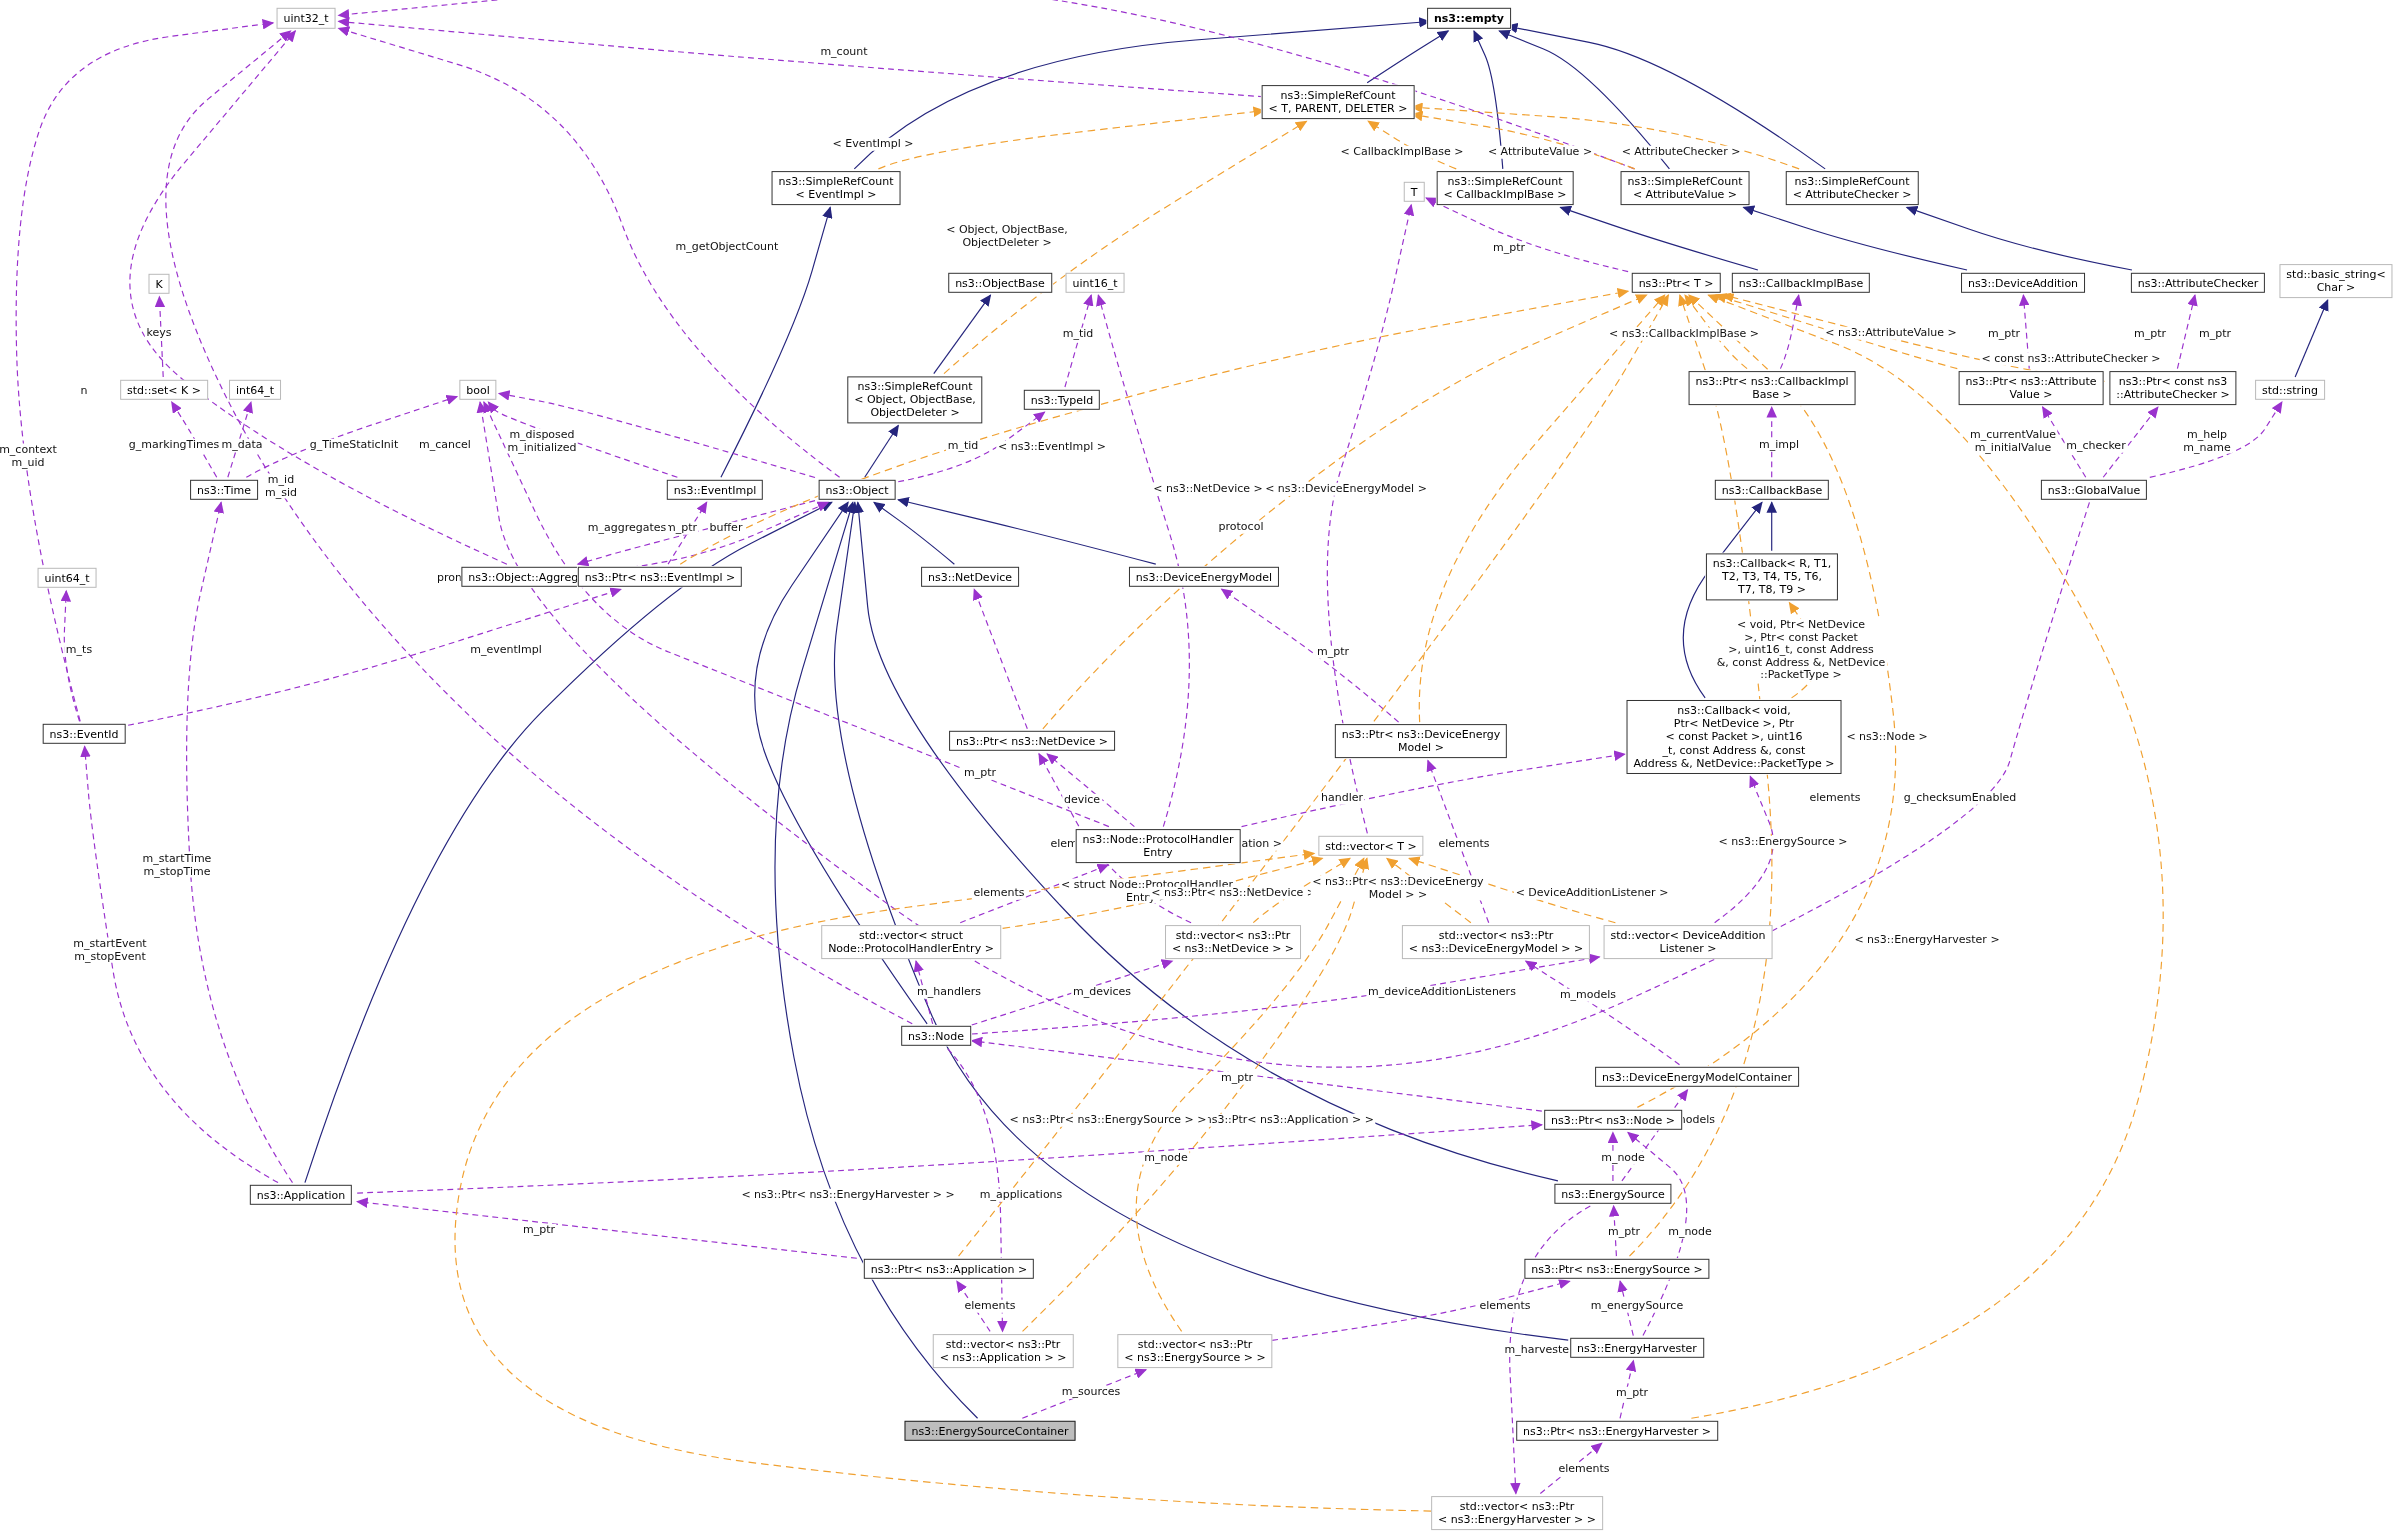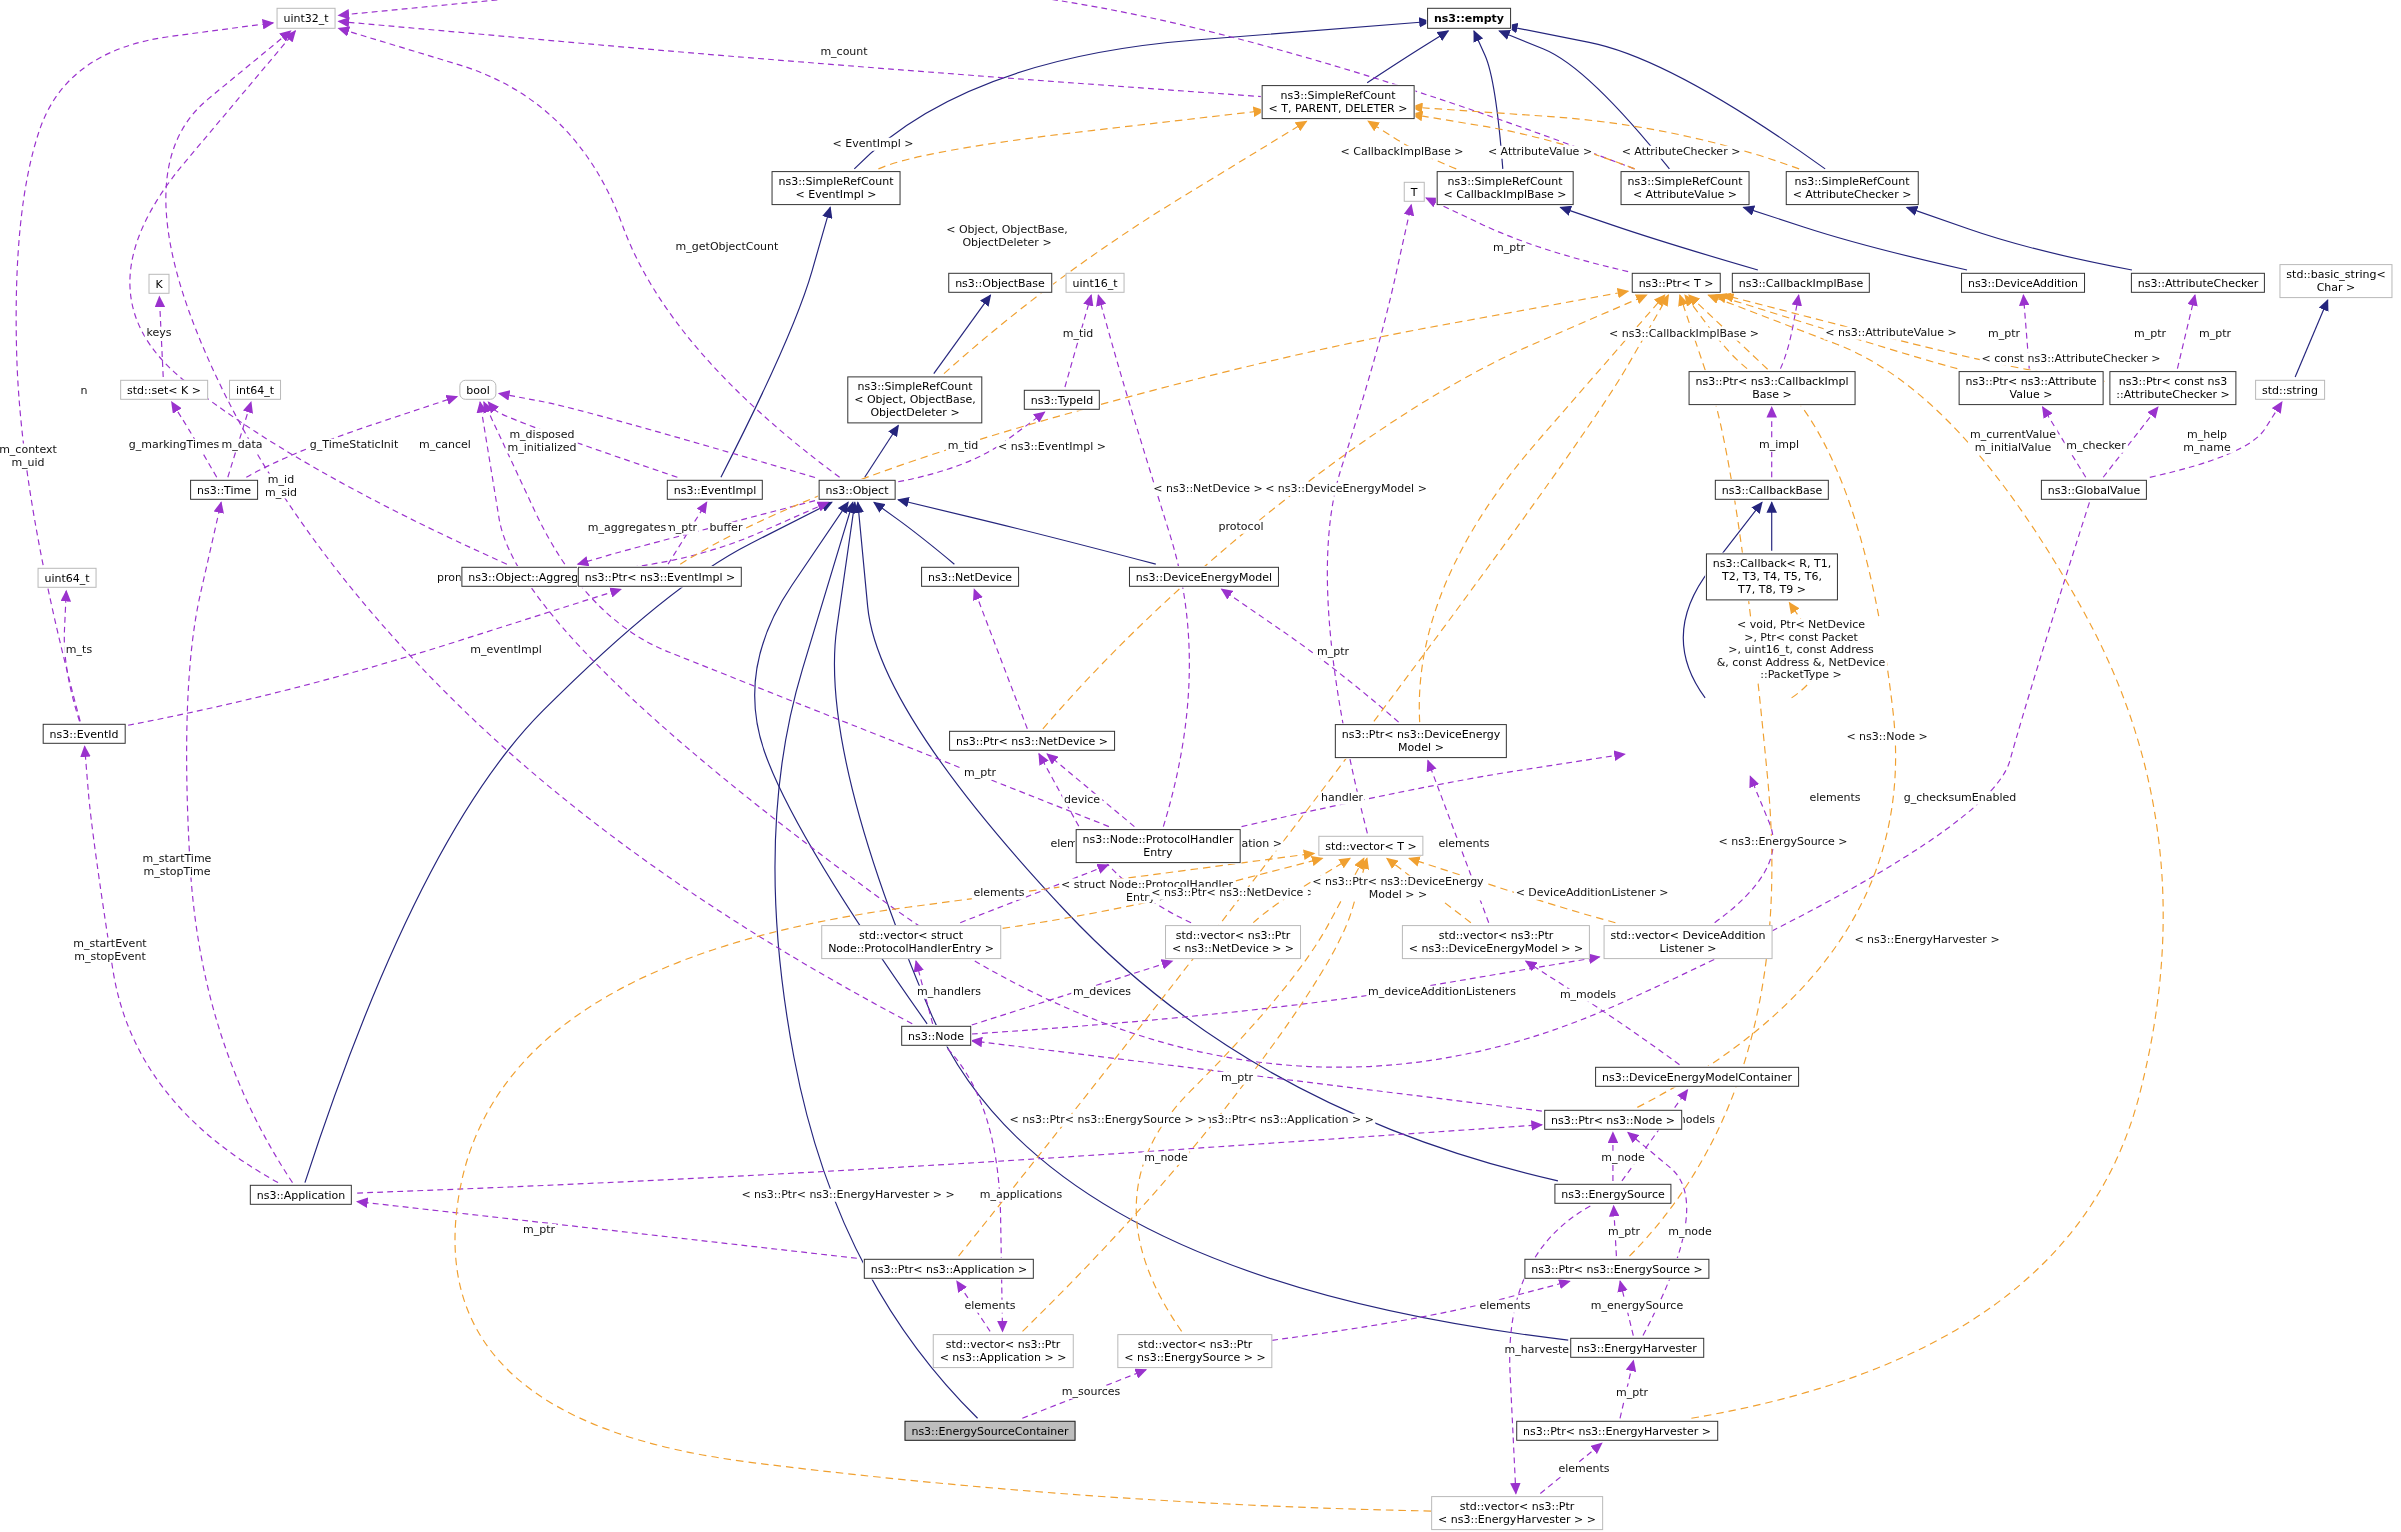--- a/index.html
+++ b/index.html
@@ -149,21 +149,21 @@
     </div>
     <div class="box plain" style="left: 159px; top: 284px;">
       <div>K</div>
     </div>
     <div class="box plain" style="left: 164px; top: 390px;">
       <div>std::set&lt; K &gt;</div>
     </div>
     <div class="box plain" style="left: 255px; top: 390px;">
       <div>int64_t</div>
     </div>
-    <div class="box plain" style="left: 478px; top: 390px; border-radius: 6px;">
+    <div class="box plain" style="left: 478px; top: 390px;">
       <div>bool</div>
     </div>
     <div class="box class" style="left: 224px; top: 490px;">
       <div>ns3::Time</div>
     </div>
     <div class="box plain" style="left: 67px; top: 578px;">
       <div>uint64_t</div>
     </div>
     <div class="box class" style="left: 84px; top: 734px;">
       <div>ns3::EventId</div>
@@ -242,20 +242,27 @@
       <div>ns3::Ptr&lt; ns3::CallbackImpl</div>
       <div>Base &gt;</div>
     </div>
     <div class="box class" style="left: 1772px; top: 490px;">
       <div>ns3::CallbackBase</div>
     </div>
     <div class="box class" style="left: 1772px; top: 577px;">
       <div>ns3::Callback&lt; R, T1,</div>
       <div>T2, T3, T4, T5, T6,</div>
       <div>T7, T8, T9 &gt;</div>
+    </div>
+    <div class="box class" style="left: 1734px; top: 737px;">
+      <div>ns3::Callback&lt; void,</div>
+      <div>Ptr&lt; NetDevice &gt;, Ptr</div>
+      <div>&lt; const Packet &gt;, uint16</div>
+      <div>_t, const Address &amp;, const</div>
+      <div>Address &amp;, NetDevice::PacketType &gt;</div>
     </div>
     <div class="box class" style="left: 2031px; top: 388px;">
       <div>ns3::Ptr&lt; ns3::Attribute</div>
       <div>Value &gt;</div>
     </div>
     <div class="box class" style="left: 2173px; top: 388px;">
       <div>ns3::Ptr&lt; const ns3</div>
       <div>::AttributeChecker &gt;</div>
     </div>
     <div class="box plain" style="left: 2290px; top: 390px;">

